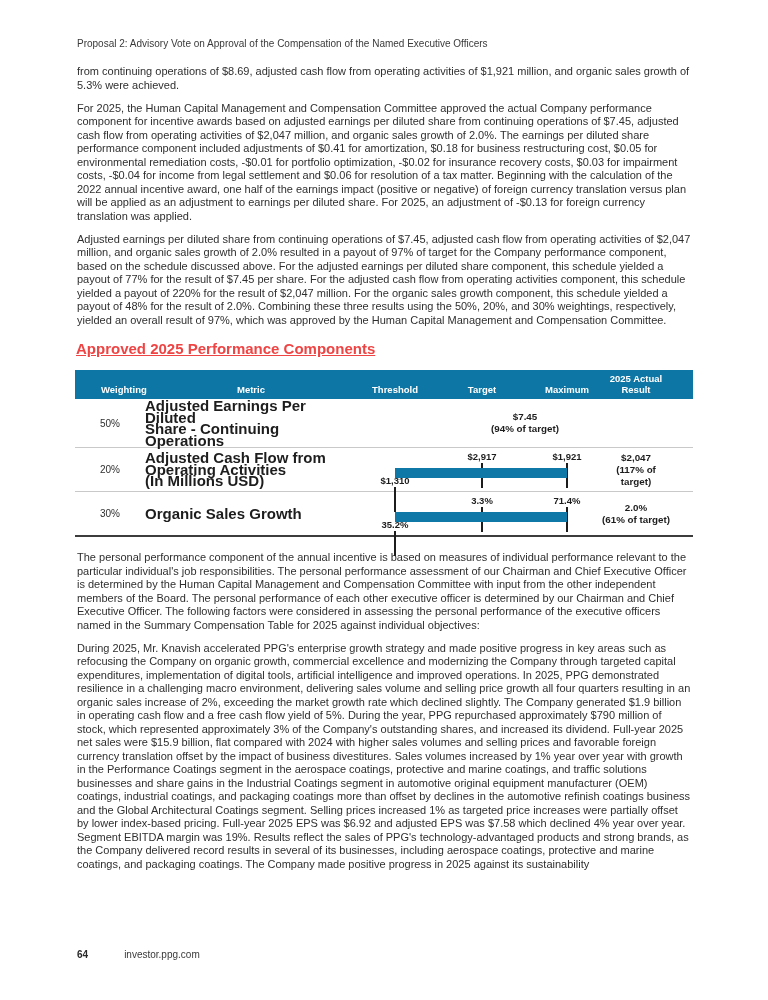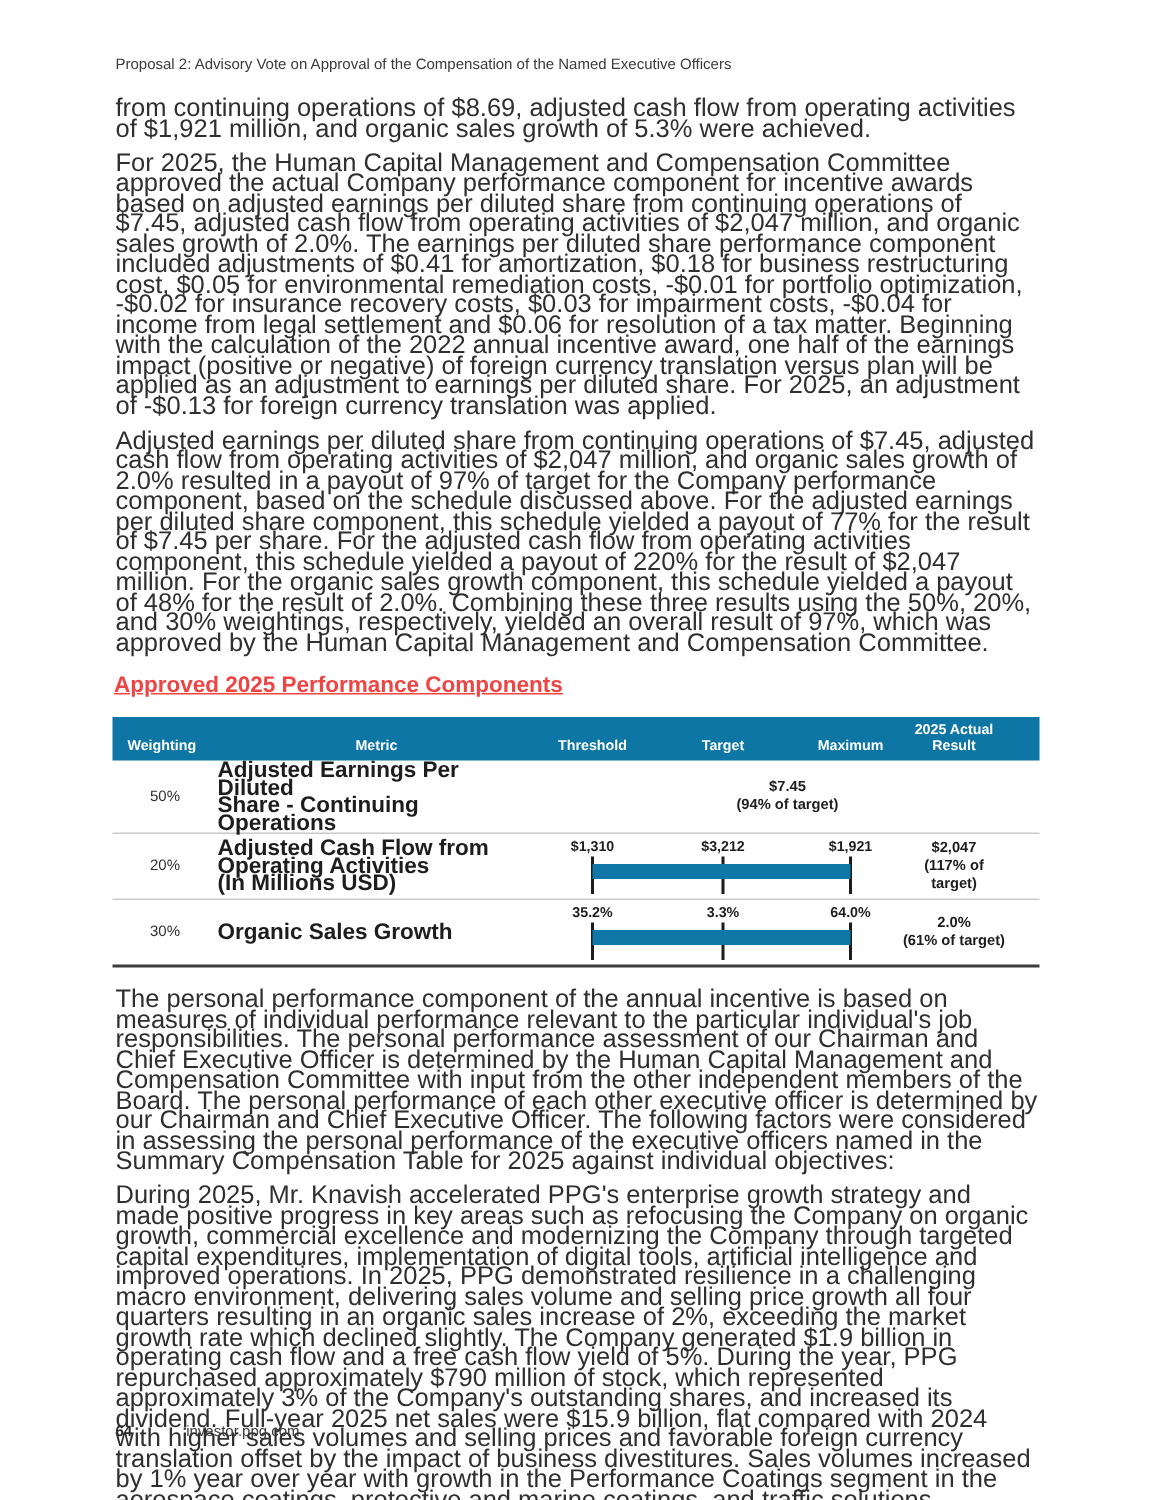--- a/index.html
+++ b/index.html
@@ -3,50 +3,50 @@
 <meta charset="utf-8">
 <style>
   html,body{margin:0;padding:0;background:#ffffff;}
   body{
     width:768px;height:1000px;overflow:hidden;position:relative;
     font-family:"Liberation Sans","DejaVu Sans",sans-serif;
     color:#2e2e2e;-webkit-font-smoothing:antialiased;
   }
   .content{padding:38px 76px 0 77px;width:615px;box-sizing:content-box;}
   .eyebrow{font-size:10px;color:#3a3a3a;margin:0 0 16px 0;}
-  p.body{font-size:17px;line-height:13.5px;margin:0 0 9.5px 0;color:#2f2f2f;}
+  p.body{font-size:11px;line-height:13.5px;margin:0 0 9.5px 0;color:#2f2f2f;}
   p.after-table{margin-top:14px;}
   h1.section-heading{font-size:15px;font-weight:bold;color:#ef4444;margin:13px 0 13px -1px;text-decoration:underline;}
 
   
   .perf-table{width:618px;margin-left:-2px;border-bottom:2px solid #3c3c3c;}
   .thead{display:flex;align-items:flex-end;color:#ffffff;font-weight:bold;
          font-size:9.5px;line-height:11px;padding:3px 0 4px 0;min-height:27px;box-sizing:border-box;}
   .trow{display:flex;align-items:center;border-bottom:1px solid #c9c9c9;min-height:41px;padding:1px 0;}
   .trow:last-child{border-bottom:none;}
   .c-weight{width:70px;text-align:center;box-sizing:border-box;flex:none;}
-  .thead .c-weight{text-align:left;padding-left:10px;}
+  .thead .c-weight{text-align:left;padding-left:26px;}
   .c-metric{width:212px;box-sizing:border-box;flex:none;}
   .thead .c-metric{text-align:center;}
   .c-bars{width:222px;position:relative;flex:none;box-sizing:border-box;}
   .c-result{flex:1;text-align:center;box-sizing:border-box;}
   .thead .c-bars{height:12px;}
   .thead .bar-head{position:absolute;bottom:0;transform:translateX(-50%);white-space:nowrap;}
   .thead .c-result{white-space:pre-line;}
 
   .cell-weight{font-size:10px;color:#2f2f2f;}
   .cell-metric{font-weight:bold;font-size:15px;line-height:11.5px;color:#1d1d1d;white-space:pre-line;}
   .cell-result{font-weight:bold;font-size:9.8px;line-height:12px;color:#1d1d1d;white-space:pre-line;}
 
   .scale{position:relative;height:40px;width:100%;}
   .tick-label{position:absolute;top:1px;transform:translateX(-50%);
               font-weight:bold;font-size:9.5px;color:#1d1d1d;white-space:nowrap;}
   .tick{position:absolute;top:13px;width:2px;height:25px;background:#1c1c1c;transform:translateX(-50%);}
   .bar{position:absolute;top:18px;left:38px;width:172px;height:10px;}
-  .t1{left:38px;} .t2{left:125px;} .t3{left:210px;}
+  .t1{left:38px;margin-top:24px;} .t2{left:125px;} .t3{left:210px;}
 
   
   .footer{position:absolute;left:77px;bottom:40px;display:flex;align-items:baseline;gap:36px;}
   .page-num{font-weight:bold;font-size:10px;color:#2a2a2a;}
   .site{font-size:10px;color:#3a3a3a;}
 </style>
 </head>
 <body>
 
 <div class="content">
@@ -81,41 +81,41 @@
 (94% of target)</div>
     </div>
 
     <div class="trow">
       <div class="c-weight cell-weight">20%</div>
       <div class="c-metric cell-metric">Adjusted Cash Flow from Operating Activities
 (In Millions USD)</div>
       <div class="c-bars">
         <div class="scale">
           <span class="tick-label t1">$1,310</span>
-          <span class="tick-label t2">$3,212</span>
+          <span class="tick-label t2">$2,917</span>
           <span class="tick-label t3">$1,921</span>
           <div class="tick t1"></div>
           <div class="tick t2"></div>
           <div class="tick t3"></div>
           <div class="bar" style="background: rgb(15, 120, 166);"></div>
         </div>
       </div>
       <div class="c-result cell-result">$2,047
 (117% of
 target)</div>
     </div>
 
     <div class="trow">
       <div class="c-weight cell-weight">30%</div>
       <div class="c-metric cell-metric">Organic Sales Growth</div>
       <div class="c-bars">
         <div class="scale">
           <span class="tick-label t1">35.2%</span>
           <span class="tick-label t2">3.3%</span>
-          <span class="tick-label t3">64.0%</span>
+          <span class="tick-label t3">71.4%</span>
           <div class="tick t1"></div>
           <div class="tick t2"></div>
           <div class="tick t3"></div>
           <div class="bar" style="background: rgb(15, 120, 166);"></div>
         </div>
       </div>
       <div class="c-result cell-result">2.0%
 (61% of target)</div>
     </div>
 

